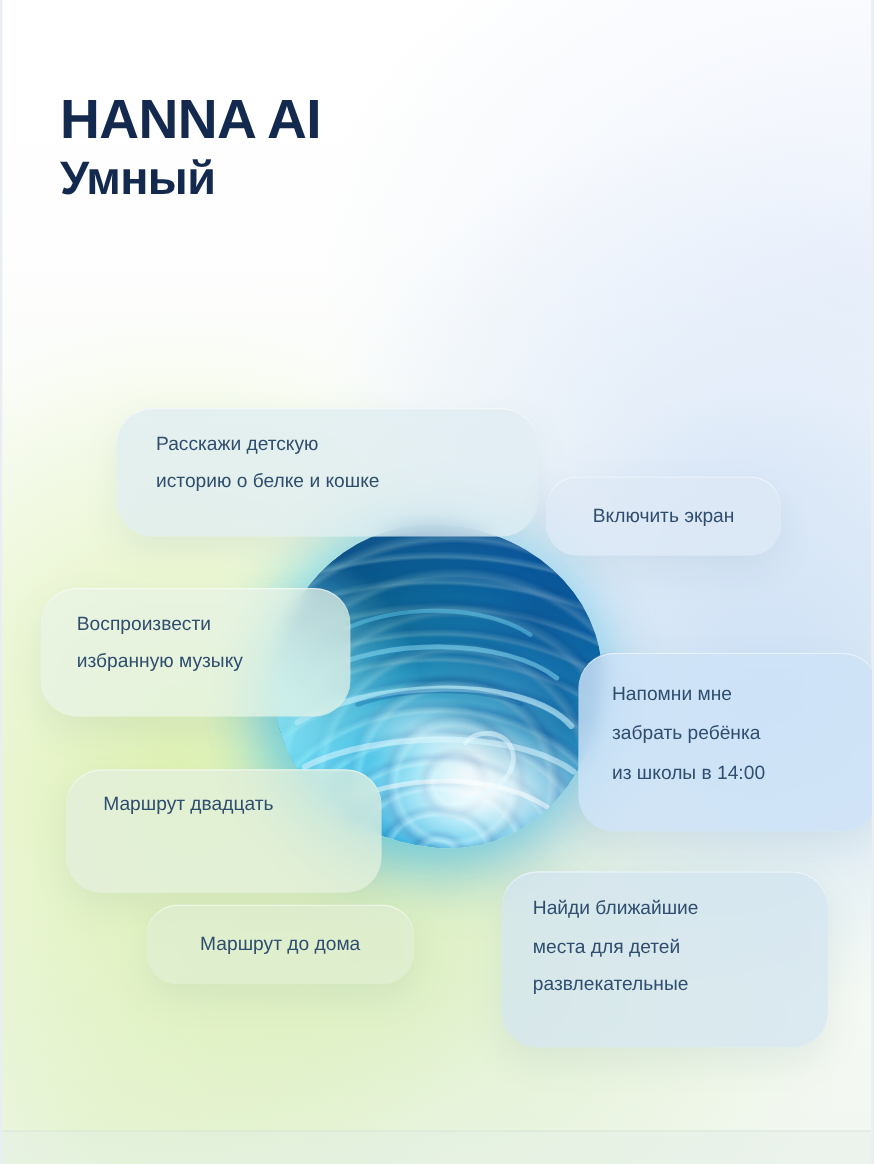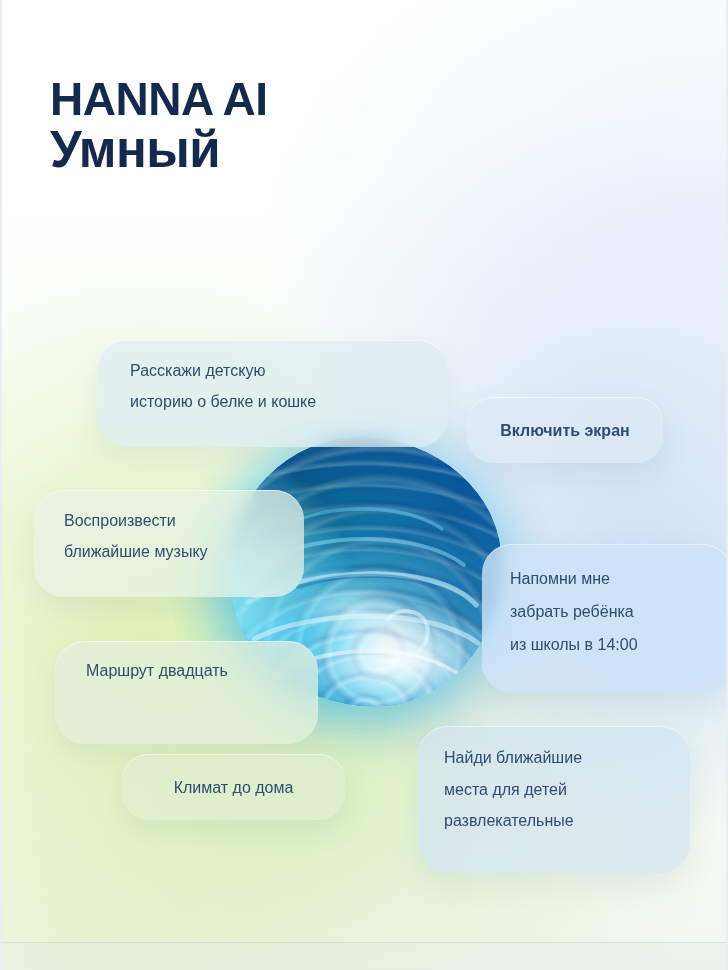--- a/index.html
+++ b/index.html
@@ -15,21 +15,21 @@
       radial-gradient(640px 520px at 98% 24%, rgba(234,240,252,0.85), rgba(234,240,252,0) 70%),
       radial-gradient(470px 540px at 20% 66%, rgba(219,240,168,0.80), rgba(219,240,168,0) 70%),
       radial-gradient(560px 430px at 45% 82%, rgba(214,237,186,0.75), rgba(214,237,186,0) 72%),
       radial-gradient(420px 300px at 10% 98%, rgba(228,244,205,0.55), rgba(228,244,205,0) 70%),
       linear-gradient(180deg,#ffffff 0%,#fdfefd 22%,#f7fbf4 55%,#f6faf5 82%,#f2f7f1 100%);
   }
 
   
   .header{position:absolute;left:48px;top:74px;color:#14294e;}
   .brand{font-size:46px;line-height:50px;font-weight:700;letter-spacing:-0.5px;}
-  .subtitle{font-size:51px;line-height:52px;font-weight:700;letter-spacing:-0.5px;}
+  .subtitle{font-size:39px;line-height:52px;font-weight:700;letter-spacing:-0.5px;}
 
   
   .orb{
     position:absolute;left:226px;top:437px;width:274px;height:270px;
     z-index:1;
     border-radius:48% 52% 46% 54% / 51% 47% 53% 49%;
     box-shadow:0 0 55px rgba(90,205,245,0.45), 0 22px 55px rgba(40,130,190,0.30),
                -18px 10px 45px rgba(60,220,250,0.40);
     overflow:hidden;
   }
@@ -75,25 +75,25 @@
   .bubble{
     position:absolute;z-index:2;
     color:#2f4d6e;
     font-size:16px;line-height:31px;font-weight:400;
     backdrop-filter:blur(7px);-webkit-backdrop-filter:blur(7px);
     box-shadow:0 12px 28px rgba(90,130,150,0.10), inset 0 1px 0 rgba(255,255,255,0.55);
   }
   .bubble .line{display:block;white-space:nowrap;}
   .b-tell-story {left:95px;  top:340px; width:318px; height:92px;  border-radius:30px;
                  padding:15px 0 0 33px; background:rgba(222,236,241,0.72);}
-  .b-screen-on  {left:465px; top:397px; width:196px; height:66px;  border-radius:26px;
+  .b-screen-on  {left:453px; top:397px; width:196px; height:66px;  border-radius:26px;
                  display:flex;align-items:center;justify-content:center;
-                 background:rgba(221,233,246,0.62);font-weight:bold;}
+                 background:rgba(221,233,246,0.62);}
   .b-play-music {left:32px;  top:490px; width:228px; height:92px;  border-radius:30px;
-                 padding:15px 12px 0 30px; background:rgba(231,242,230,0.72);}
+                 padding:15px 0 0 30px; background:rgba(231,242,230,0.72);}
   .b-reminder   {left:480px; top:544px; width:222px; height:131px; border-radius:30px;
                  padding:18px 0 0 28px; background:rgba(205,226,247,0.80); line-height:33px;}
   .b-climate    {left:53px;  top:641px; width:232px; height:89px;  border-radius:30px;
                  padding:14px 0 0 31px; background:rgba(227,239,221,0.74);}
   .b-route-home {left:120px; top:754px; width:223px; height:66px;  border-radius:26px;
                  display:flex;align-items:center;justify-content:center;
                  background:rgba(222,236,213,0.58);}
   .b-find-places{left:416px; top:726px; width:246px; height:131px; border-radius:30px;
                  padding:16px 0 0 26px; background:rgba(211,228,240,0.74); line-height:31.5px;}
 
@@ -135,35 +135,35 @@
     <span class="line">Расскажи детскую</span>
     <span class="line">историю о белке и кошке</span>
   </div>
 
   <div class="bubble b-screen-on">
     <span class="line">Включить экран</span>
   </div>
 
   <div class="bubble b-play-music">
     <span class="line">Воспроизвести</span>
-    <span class="line">ближайшие музыку</span>
+    <span class="line">избранную музыку</span>
   </div>
 
   <div class="bubble b-reminder">
     <span class="line">Напомни мне</span>
     <span class="line">забрать ребёнка</span>
     <span class="line">из школы в 14:00</span>
   </div>
 
   <div class="bubble b-climate">
     <span class="line">Маршрут двадцать</span>
   </div>
 
   <div class="bubble b-route-home">
-    <span class="line">Климат до дома</span>
+    <span class="line">Маршрут до дома</span>
   </div>
 
   <div class="bubble b-find-places">
     <span class="line">Найди ближайшие</span>
     <span class="line">места для детей</span>
     <span class="line">развлекательные</span>
   </div>
 
   <div class="bottom-band"></div>
 

